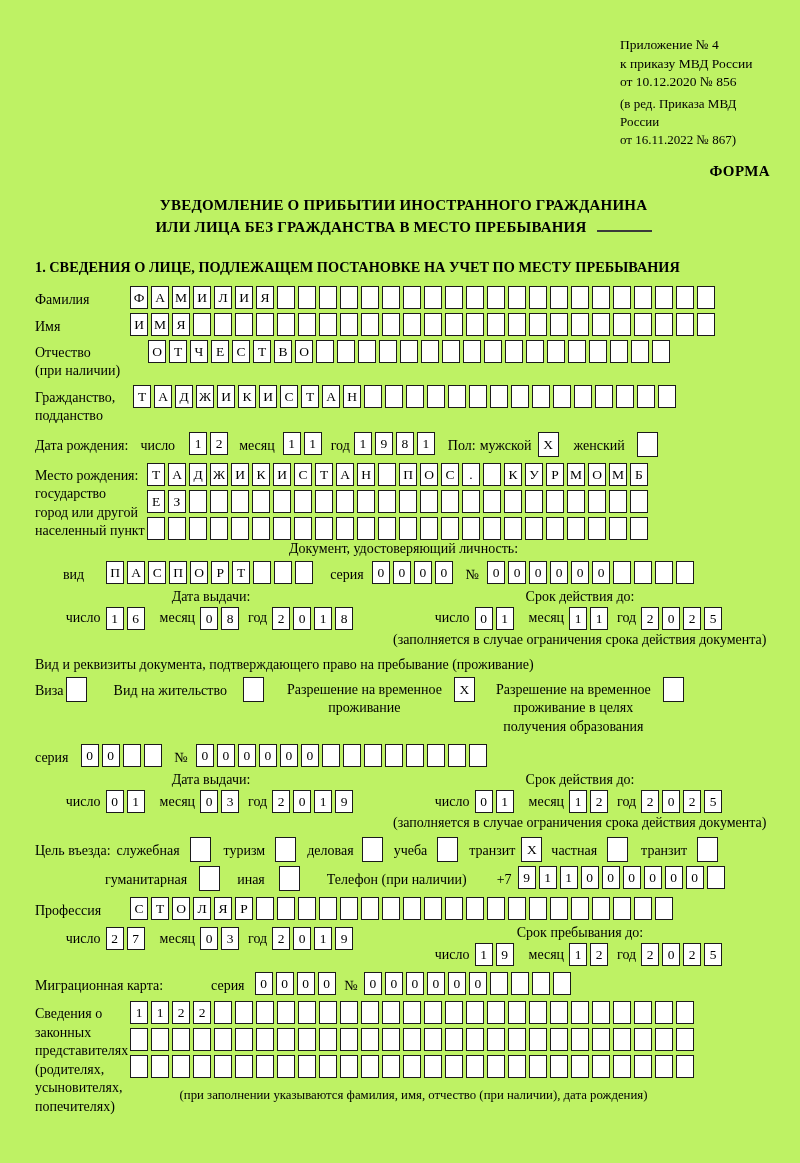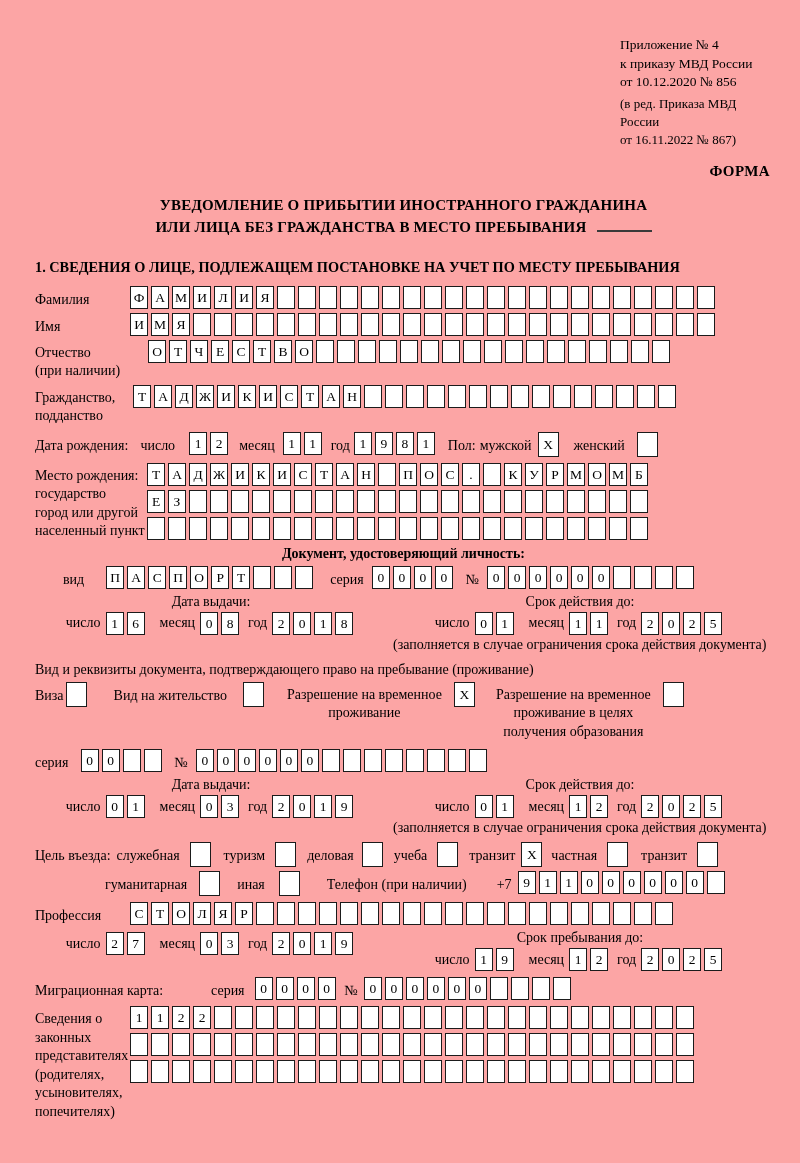--- a/index.html
+++ b/index.html
@@ -1,33 +1,33 @@
 <!DOCTYPE html>
 <html><head>
 <meta charset="utf-8">
 <style>
   html,body{margin:0;padding:0;background:#ffffff;}
-  .page{width:800px;height:1163px;background:#fca5a5;font-family:"Liberation Serif",serif;color:#000;
+  .page{width:800px;height:1163px;background:#bef264;font-family:"Liberation Serif",serif;color:#000;
         box-sizing:border-box;padding:36px 28px 0 35px;overflow:hidden;position:relative;}
   .appendix{margin-left:585px;font-size:13.5px;line-height:1.38;}
   .appendix-note{margin-left:585px;font-size:13px;line-height:1.38;margin-top:3px;}
   .forma{font-weight:bold;text-align:right;margin-top:14px;font-size:15px;padding-right:2px;letter-spacing:.4px;}
   .title{text-align:center;font-weight:bold;font-size:15px;line-height:1.5;margin-top:14px;letter-spacing:.2px;}
   .title-underline{display:inline-block;width:55px;border-bottom:2px solid #3a3a3a;margin-left:10px;height:12px;}
   .sheading{font-weight:bold;font-size:14.3px;margin-top:20px;white-space:nowrap;}
   .row{display:flex;align-items:flex-start;margin-top:4px;}
   .flabel{font-size:14px;line-height:19px;padding-top:4px;flex:none;white-space:nowrap;}
   .lh18{line-height:18.5px;}
   .boxes{flex:none;white-space:nowrap;line-height:0;}
   .cbox{display:inline-block;width:16px;height:21px;border:1.7px solid #1b1b1b;margin-right:3px;
         text-align:center;font-size:13.5px;line-height:21px;vertical-align:top;background:#fff;
         font-family:"Liberation Serif",serif;}
   .cbox-lg{width:19px;height:23px;line-height:23px;}
   .center{text-align:center;}
-  .center-heading{text-align:center;font-weight:bold;font-size:14px;margin-top:5px;}
+  .center-heading{text-align:center;font-weight:normal;font-size:14px;}
   .para{font-size:14px;margin-top:9px;}
   .dates{display:flex;margin-top:5px;}
   .dcol-left{width:352px;}
   .dcol-right{width:374px;margin-left:6px;}
   .dhead{font-size:14px;text-align:center;}
   .drow{display:flex;align-items:center;margin-top:2px;justify-content:center;}
   .dlabel{font-size:14px;margin-right:5px;white-space:nowrap;}
   .dnote{font-size:14px;margin-top:2px;white-space:nowrap;}
   .opt{display:flex;align-items:flex-start;}
   .rep-note{font-size:12.8px;margin-top:10px;text-align:center;white-space:nowrap;}
@@ -255,16 +255,17 @@
     <span class="flabel ml6">№</span>
     <span class="boxes ml6"><span class="cbox">0</span><span class="cbox">0</span><span class="cbox">0</span><span class="cbox">0</span><span class="cbox">0</span><span class="cbox">0</span><span class="cbox"></span><span class="cbox"></span><span class="cbox"></span><span class="cbox"></span></span>
   </div>
 
   <div class="row mt6">
     <div class="flabel w95 lh18">Сведения о<br>законных<br>представителях<br>(родителях,<br>усыновителях,<br>попечителях)</div>
     <div>
       <div class="boxes mb4"><span class="cbox">1</span><span class="cbox">1</span><span class="cbox">2</span><span class="cbox">2</span><span class="cbox"></span><span class="cbox"></span><span class="cbox"></span><span class="cbox"></span><span class="cbox"></span><span class="cbox"></span><span class="cbox"></span><span class="cbox"></span><span class="cbox"></span><span class="cbox"></span><span class="cbox"></span><span class="cbox"></span><span class="cbox"></span><span class="cbox"></span><span class="cbox"></span><span class="cbox"></span><span class="cbox"></span><span class="cbox"></span><span class="cbox"></span><span class="cbox"></span><span class="cbox"></span><span class="cbox"></span><span class="cbox"></span></div>
       <div class="boxes mb4"><span class="cbox"></span><span class="cbox"></span><span class="cbox"></span><span class="cbox"></span><span class="cbox"></span><span class="cbox"></span><span class="cbox"></span><span class="cbox"></span><span class="cbox"></span><span class="cbox"></span><span class="cbox"></span><span class="cbox"></span><span class="cbox"></span><span class="cbox"></span><span class="cbox"></span><span class="cbox"></span><span class="cbox"></span><span class="cbox"></span><span class="cbox"></span><span class="cbox"></span><span class="cbox"></span><span class="cbox"></span><span class="cbox"></span><span class="cbox"></span><span class="cbox"></span><span class="cbox"></span><span class="cbox"></span></div>
       <div class="boxes"><span class="cbox"></span><span class="cbox"></span><span class="cbox"></span><span class="cbox"></span><span class="cbox"></span><span class="cbox"></span><span class="cbox"></span><span class="cbox"></span><span class="cbox"></span><span class="cbox"></span><span class="cbox"></span><span class="cbox"></span><span class="cbox"></span><span class="cbox"></span><span class="cbox"></span><span class="cbox"></span><span class="cbox"></span><span class="cbox"></span><span class="cbox"></span><span class="cbox"></span><span class="cbox"></span><span class="cbox"></span><span class="cbox"></span><span class="cbox"></span><span class="cbox"></span><span class="cbox"></span><span class="cbox"></span></div>
+      <div class="rep-note">(при заполнении указываются фамилия, имя, отчество (при наличии), дата рождения)</div>
     </div>
   </div>
 
 </div>
 
 </body></html>

